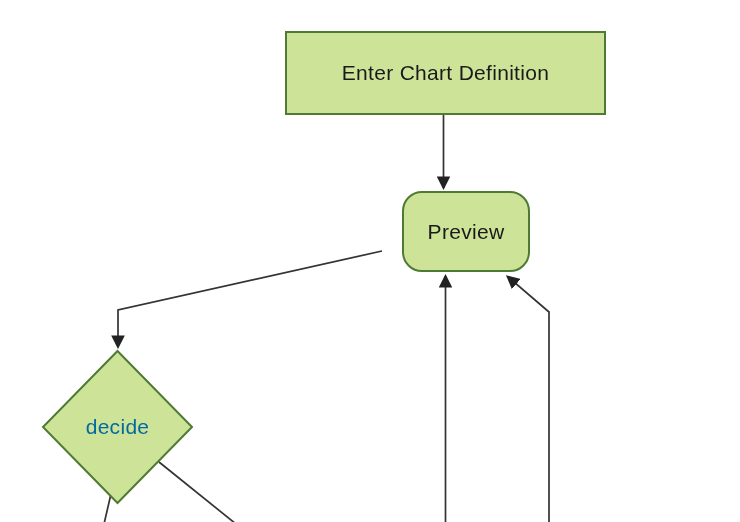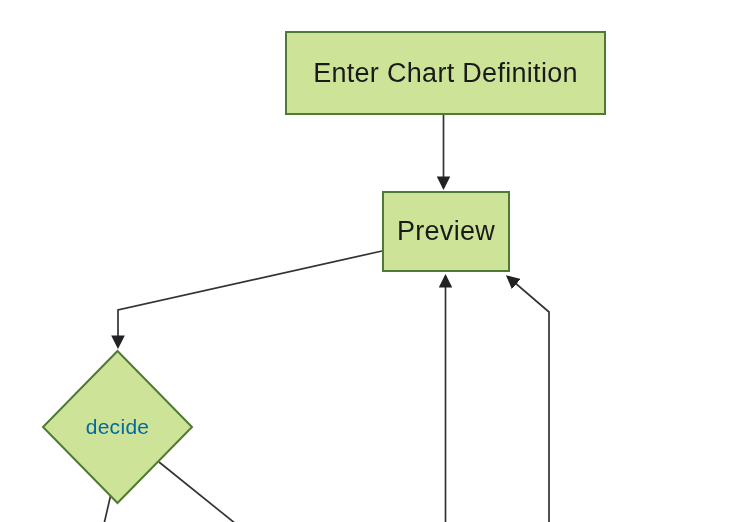--- a/index.html
+++ b/index.html
@@ -34,36 +34,36 @@
   }
   .node {
     position: absolute;
     box-sizing: border-box;
     background: #cde498;
     border: 2px solid #4f7a33;
     display: flex;
     align-items: center;
     justify-content: center;
     color: #1a1a1a;
-    font-size: 27px;
+    font-size: 21px;
     letter-spacing: 0.3px;
     white-space: nowrap;
   }
   .node-rect {
     left: 285px;
     top: 31px;
     width: 321px;
     height: 84px;
   }
   .node-rounded {
-    left: 382px;
+    left: 402px;
     top: 191px;
     width: 128px;
     height: 81px;
-    border-radius: 0;
+    border-radius: 20px;
   }
   .diamond-label {
     position: absolute;
     left: 47px;
     top: 412px;
     width: 141px;
     height: 30px;
     display: flex;
     align-items: center;
     justify-content: center;

